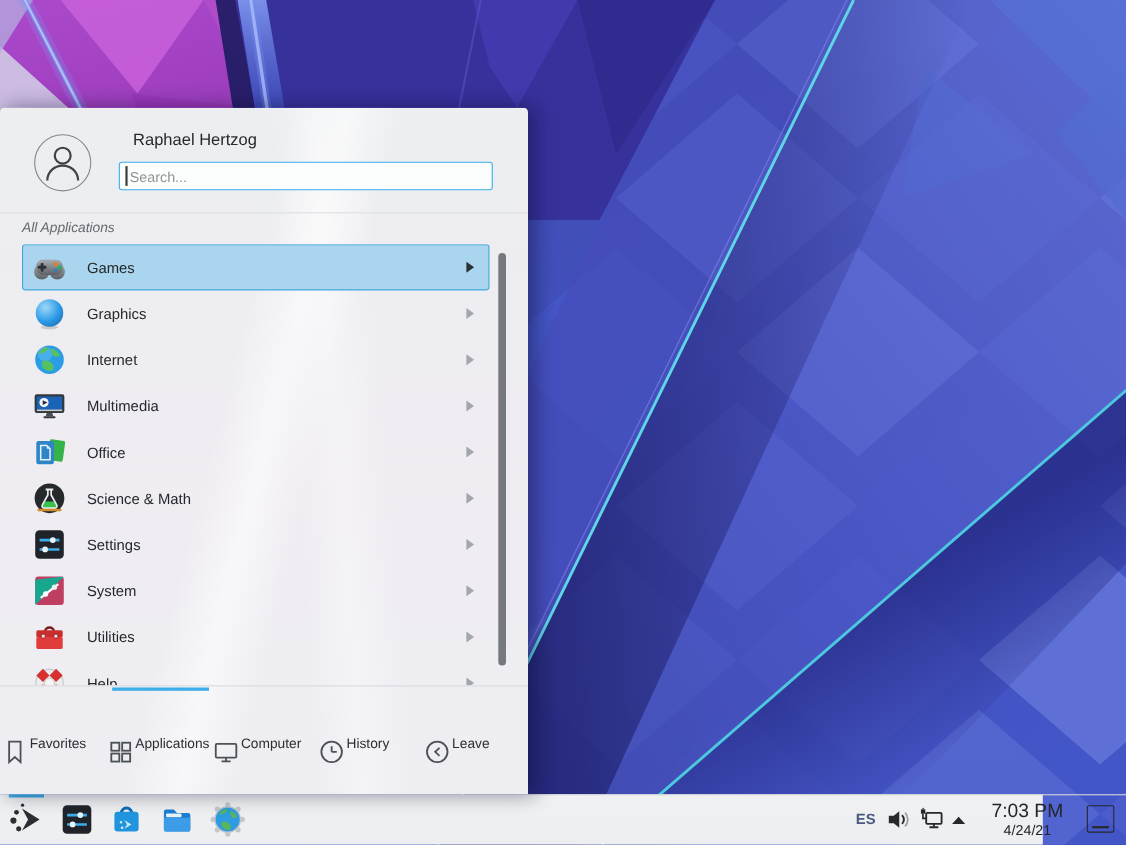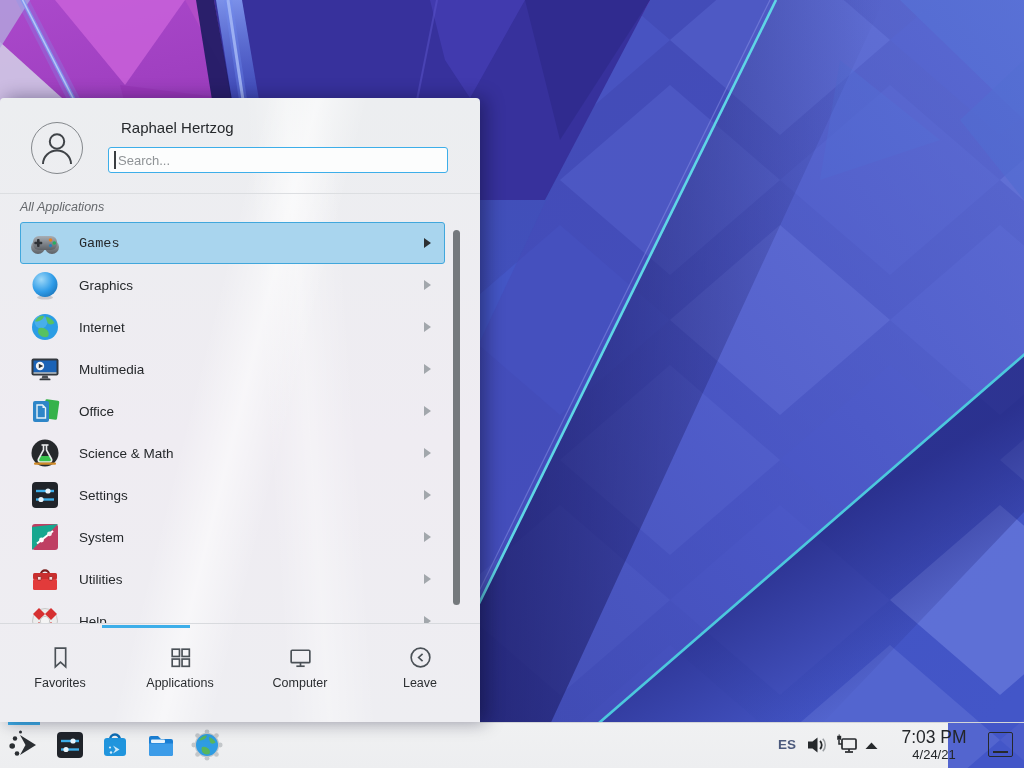--- a/index.html
+++ b/index.html
@@ -33,38 +33,38 @@
   .search-box::placeholder{color:#8f9396;}
   .search-caret{position:absolute;left:114px;top:53px;width:1.5px;height:18px;background:#3a3e41;}
   .header-sep{position:absolute;left:0;top:95px;width:100%;height:1px;background:#dcdee1;}
   .section-label{position:absolute;left:20px;top:102px;font-size:12.5px;color:#65686c;font-style:italic;}
 
   .cat-list{position:absolute;left:0;top:124px;width:100%;height:401px;overflow:hidden;}
   .cat-row{
     margin:0 35px 0 20px;height:40px;display:flex;align-items:center;
     border:1px solid transparent;border-radius:3px;position:relative;
   }
-  .cat-row.selected{background:#a9d5ee;border-color:#41a7dc;font-family:Liberation Mono, monospace;}
+  .cat-row.selected{background:#a9d5ee;border-color:#41a7dc;}
   .cat-icon{margin-left:8px;width:32px;height:32px;flex:0 0 32px;}
   .cat-label{margin-left:18px;font-size:13.5px;color:#25282b;}
   .cat-arrow{margin-left:auto;margin-right:13px;width:8px;height:10px;}
   .cat-arrow polygon{fill:#a2a7ac;}
   .cat-row.selected .cat-arrow polygon{fill:#2c3033;}
 
   .scrollbar{
     position:absolute;left:453px;top:132px;width:7px;height:375px;
     background:#75797d;border-radius:4px;
   }
 
   .tabbar{
     position:absolute;left:0;right:0;bottom:0;height:99px;box-sizing:border-box;
     border-top:1px solid #d8dade;display:flex;
   }
   .tab-indicator{position:absolute;left:102px;top:1px;width:88px;height:3px;background:#3daee9;}
-  .tab{flex:1;display:flex;flex-direction:column;align-items:center;cursor:default;}
+  .tab{flex:1;display:flex;align-items:center;cursor:default;}
   .tab svg{margin-top:20px;width:27px;height:27px;}
   .tab .tab-label{margin-top:5px;font-size:12.5px;color:#2b2e31;}
   .tab svg *{stroke:#4b5157;stroke-width:1.6;fill:none;}
 
   
   .taskbar{
     position:absolute;left:0;bottom:0;width:948px;height:46px;z-index:4;
     background:linear-gradient(180deg,#f0f1f2,#edeef0);
   }
   .taskbar-topline{position:absolute;left:480px;top:0;width:544px;height:1px;background:#d3d5d7;}
@@ -374,20 +374,28 @@
 
     <div class="tab">
       <svg viewBox="0 0 26 26">
         <rect x="4" y="6" width="18" height="12" rx="1"></rect>
         <path d="M13,18 v3.2"></path>
           <path d="M9,21.4 h8"></path>
       </svg>
       <span class="tab-label">Computer</span>
     </div>
 
+    <div class="tab">
+      <svg viewBox="0 0 26 26">
+        <circle cx="13" cy="13" r="9"></circle>
+        <path d="M13,8 v5"></path>
+          <path d="M13,13 h4.5"></path>
+      </svg>
+      <span class="tab-label">History</span>
+    </div>
 
     <div class="tab">
       <svg viewBox="0 0 26 26">
         <circle cx="13" cy="13" r="9"></circle>
         <path d="M15,9.5 L11.2,13 L15,16.5"></path>
       </svg>
       <span class="tab-label">Leave</span>
     </div>
   </div>
 </div>

